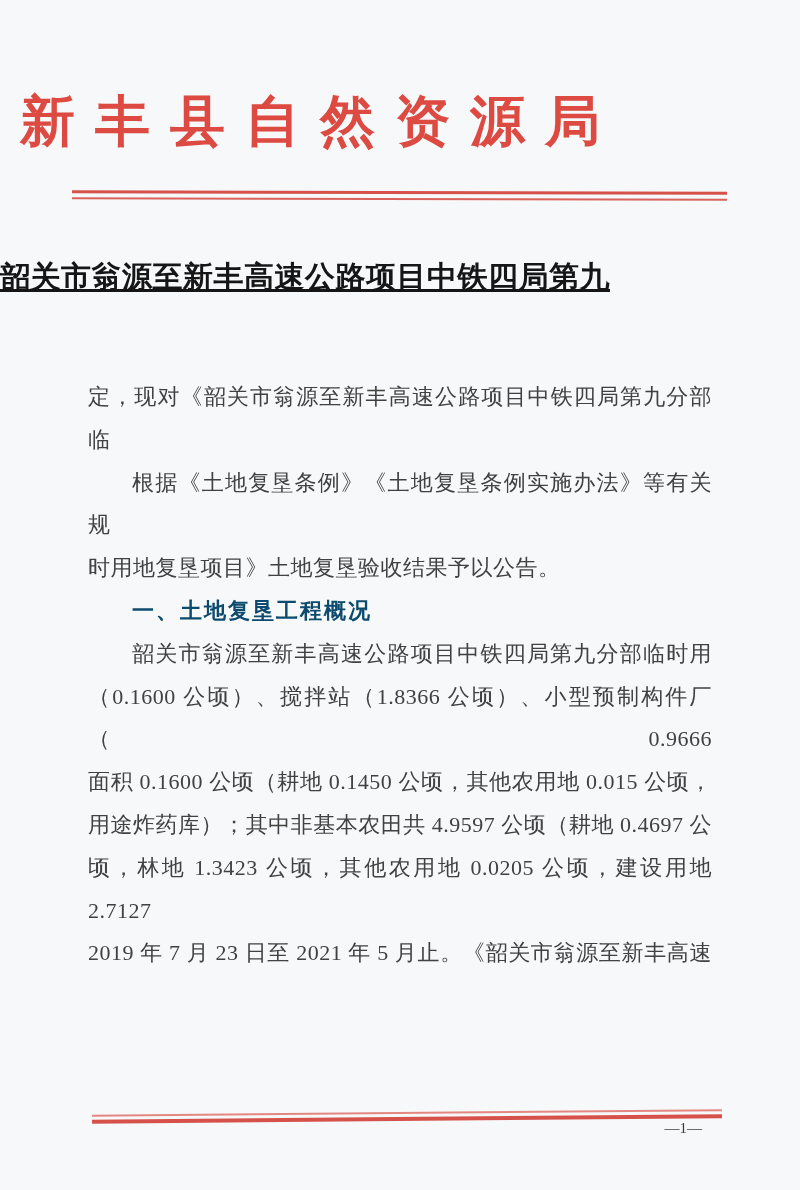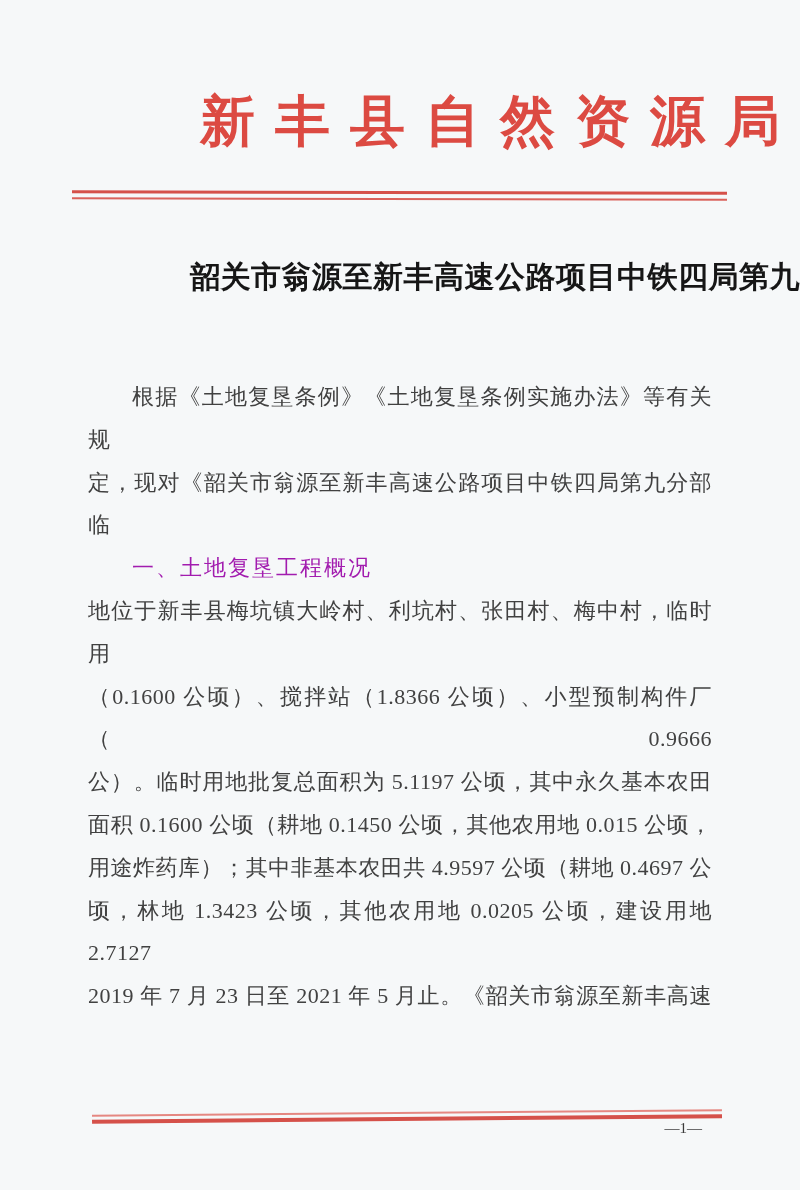--- a/index.html
+++ b/index.html
@@ -15,21 +15,21 @@
     margin: 0 auto;
     background: #f6f8f9;
     overflow: hidden;
   }
   
   .agency-name {
     position: absolute;
     top: 88px;
     left: 0;
     width: 800px;
-    text-align: right;
+    text-align: left;
     font-size: 55px;
     line-height: 68px;
     font-weight: bold;
     color: #dc4a42;
     letter-spacing: 20px;
     padding-left: 20px; 
     box-sizing: border-box;
     white-space: nowrap;
   }
   .head-rule {
@@ -48,26 +48,27 @@
     height: 2px;
     background: #da625b;
   }
   
   .doc-title {
     position: absolute;
     top: 253px;
     left: 0;
     width: 800px;
     margin: 0;
-    text-align: right;
+    text-align: left;
     font-size: 30px;
     line-height: 48px;
     font-weight: bold;
     color: #161616;
     letter-spacing: 0.5px;
+    text-decoration: underline;
   }
   
   .doc-body {
     position: absolute;
     top: 376px;
     left: 88px;
     width: 624px;
     font-size: 22px;
     color: #414141;
   }
@@ -80,22 +81,22 @@
     letter-spacing: 0.5px;
   }
   .doc-body p.line.fill {
     text-align-last: justify;
   }
   .doc-body p.line.indent {
     text-indent: 2em;
   }
   .doc-body p.line.heading {
     font-family: "Liberation Sans", "DejaVu Sans", sans-serif;
-    font-weight: normal;
-    color: #a21caf;
+    font-weight: bold;
+    color: #0c4a6e;
     letter-spacing: 2px;
   }
   
   .foot-rule {
     position: absolute;
     top: 1112px;
     left: 92px;
     width: 630px;
     transform: rotate(-0.5deg);
   }
@@ -130,26 +131,26 @@
   <div class="head-rule">
     <div class="thick"></div>
     <div class="thin"></div>
   </div>
 
   <h1 class="doc-title">
     <span>韶关市翁源至新丰高速公路项目中铁四局第九</span><br>
   </h1>
 
   <div class="doc-body">
+    <p class="line fill">定，现对《韶关市翁源至新丰高速公路项目中铁四局第九分部临</p>
     <p class="line indent fill">根据《土地复垦条例》《土地复垦条例实施办法》等有关规</p>
-    <p class="line fill">定，现对《韶关市翁源至新丰高速公路项目中铁四局第九分部临</p>
+    <p class="line">时用地复垦项目》土地复垦验收结果予以公告。</p>
     <p class="line indent heading">一、土地复垦工程概况</p>
-    <p class="line fill">地位于新丰县梅坑镇大岭村、利坑村、张田村、梅中村，临时用</p>
+    <p class="line indent fill">韶关市翁源至新丰高速公路项目中铁四局第九分部临时用</p>
     <p class="line fill">（0.1600 公顷）、搅拌站（1.8366 公顷）、小型预制构件厂（0.9666</p>
-    <p class="line fill">公）。临时用地批复总面积为 5.1197 公顷，其中永久基本农田</p>
     <p class="line fill">面积 0.1600 公顷（耕地 0.1450 公顷，其他农用地 0.015 公顷，</p>
     <p class="line fill">用途炸药库）；其中非基本农田共 4.9597 公顷（耕地 0.4697 公</p>
     <p class="line fill">顷，林地 1.3423 公顷，其他农用地 0.0205 公顷，建设用地 2.7127</p>
     <p class="line fill">2019 年 7 月 23 日至 2021 年 5 月止。《韶关市翁源至新丰高速</p>
   </div>
 
   <div class="foot-rule">
     <div class="thin"></div>
     <div class="thick"></div>
   </div>

